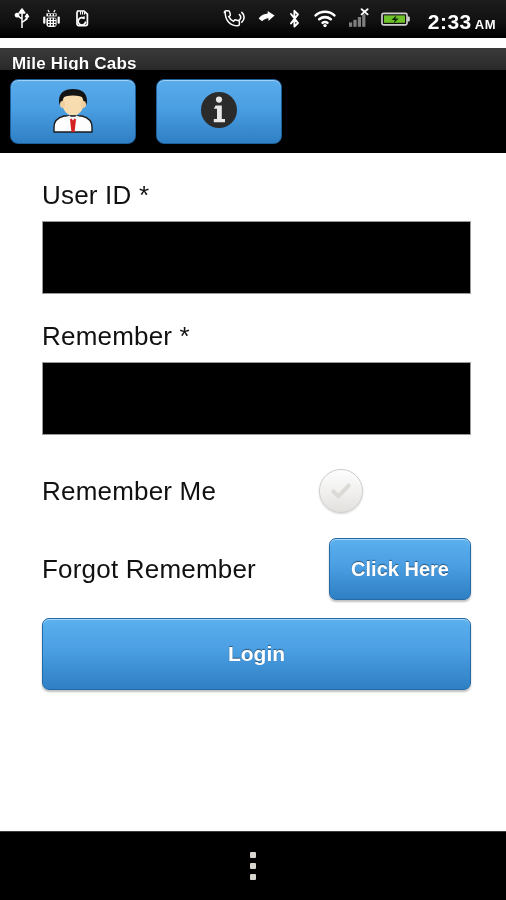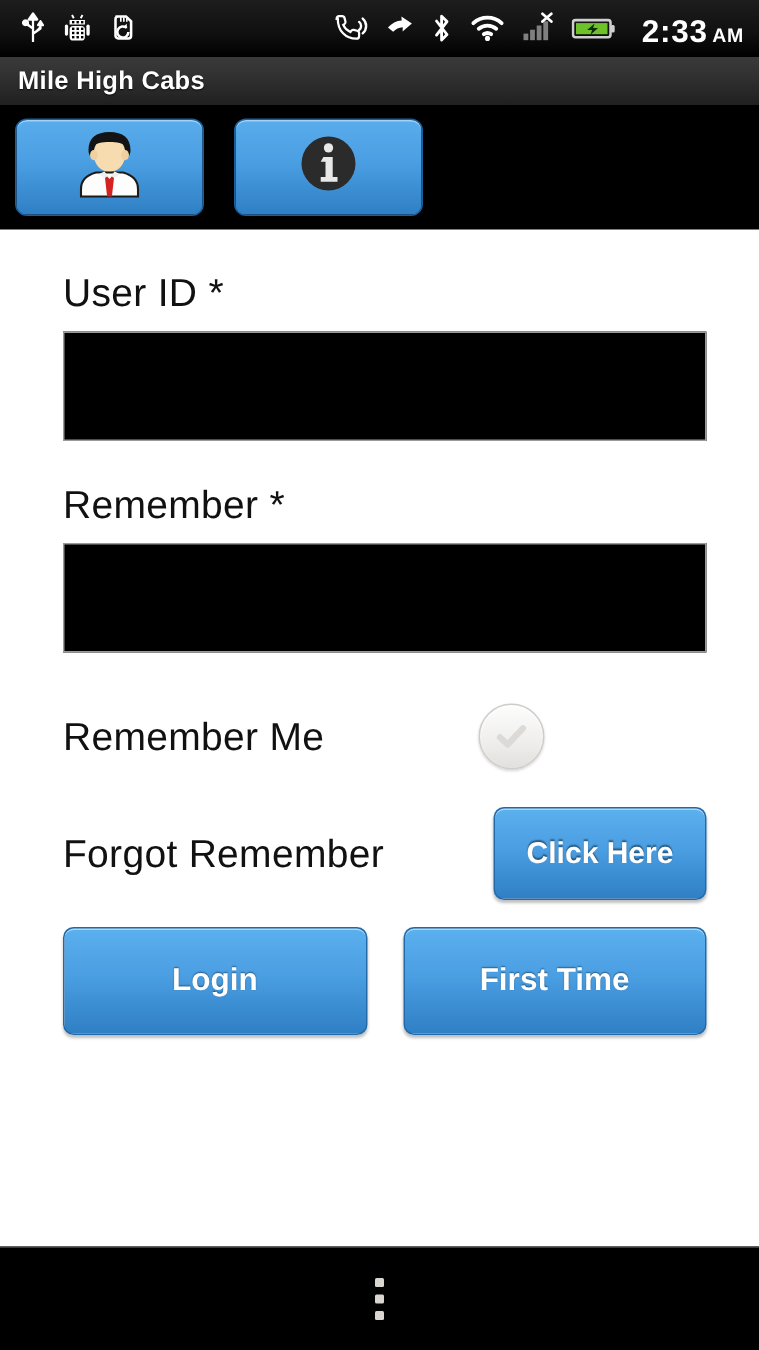--- a/index.html
+++ b/index.html
@@ -21,21 +21,21 @@
   .sb-right { display: flex; align-items: center; gap: 11px; margin-left: auto; }
   .sb-ico { display: block; }
   .sb-time {
     color: #fff; font-size: 21px; font-weight: bold; letter-spacing: .5px;
     margin-left: 6px; line-height: 1;
   }
   .sb-ampm { font-size: 13px; font-weight: bold; margin-left: 3px; }
 
   
   .titlebar {
-    position: absolute; left: 0; top: 38px; width: 506px; height: 32px;
+    position: absolute; left: 0; top: 48px; width: 506px; height: 32px;
     background: linear-gradient(to bottom, #3a3a3a 0%, #2e2e2e 50%, #202020 100%);
     display: flex; align-items: center; padding-left: 12px;
   }
   .titlebar .title {
     color: #ffffff; font-size: 17px; font-weight: bold; letter-spacing: .2px;
     text-shadow: 0 1px 1px rgba(0,0,0,.8);
   }
 
   
   .headerband {
@@ -274,21 +274,20 @@
       </span>
     </div>
 
     <div class="row row-forgot">
       <span class="label">Forgot Remember</span>
       <span class="btn-blue btn-clickhere">Click Here</span>
     </div>
 
     <div class="btn-row">
       <span class="btn-blue btn-wide">Login</span>
-      <span class="btn-blue btn-wide">First Time</span>
     </div>
   </div>
 
   <div class="navbar">
     <span class="dots">
       <i></i>
       <i></i>
       <i></i>
     </span>
   </div>

